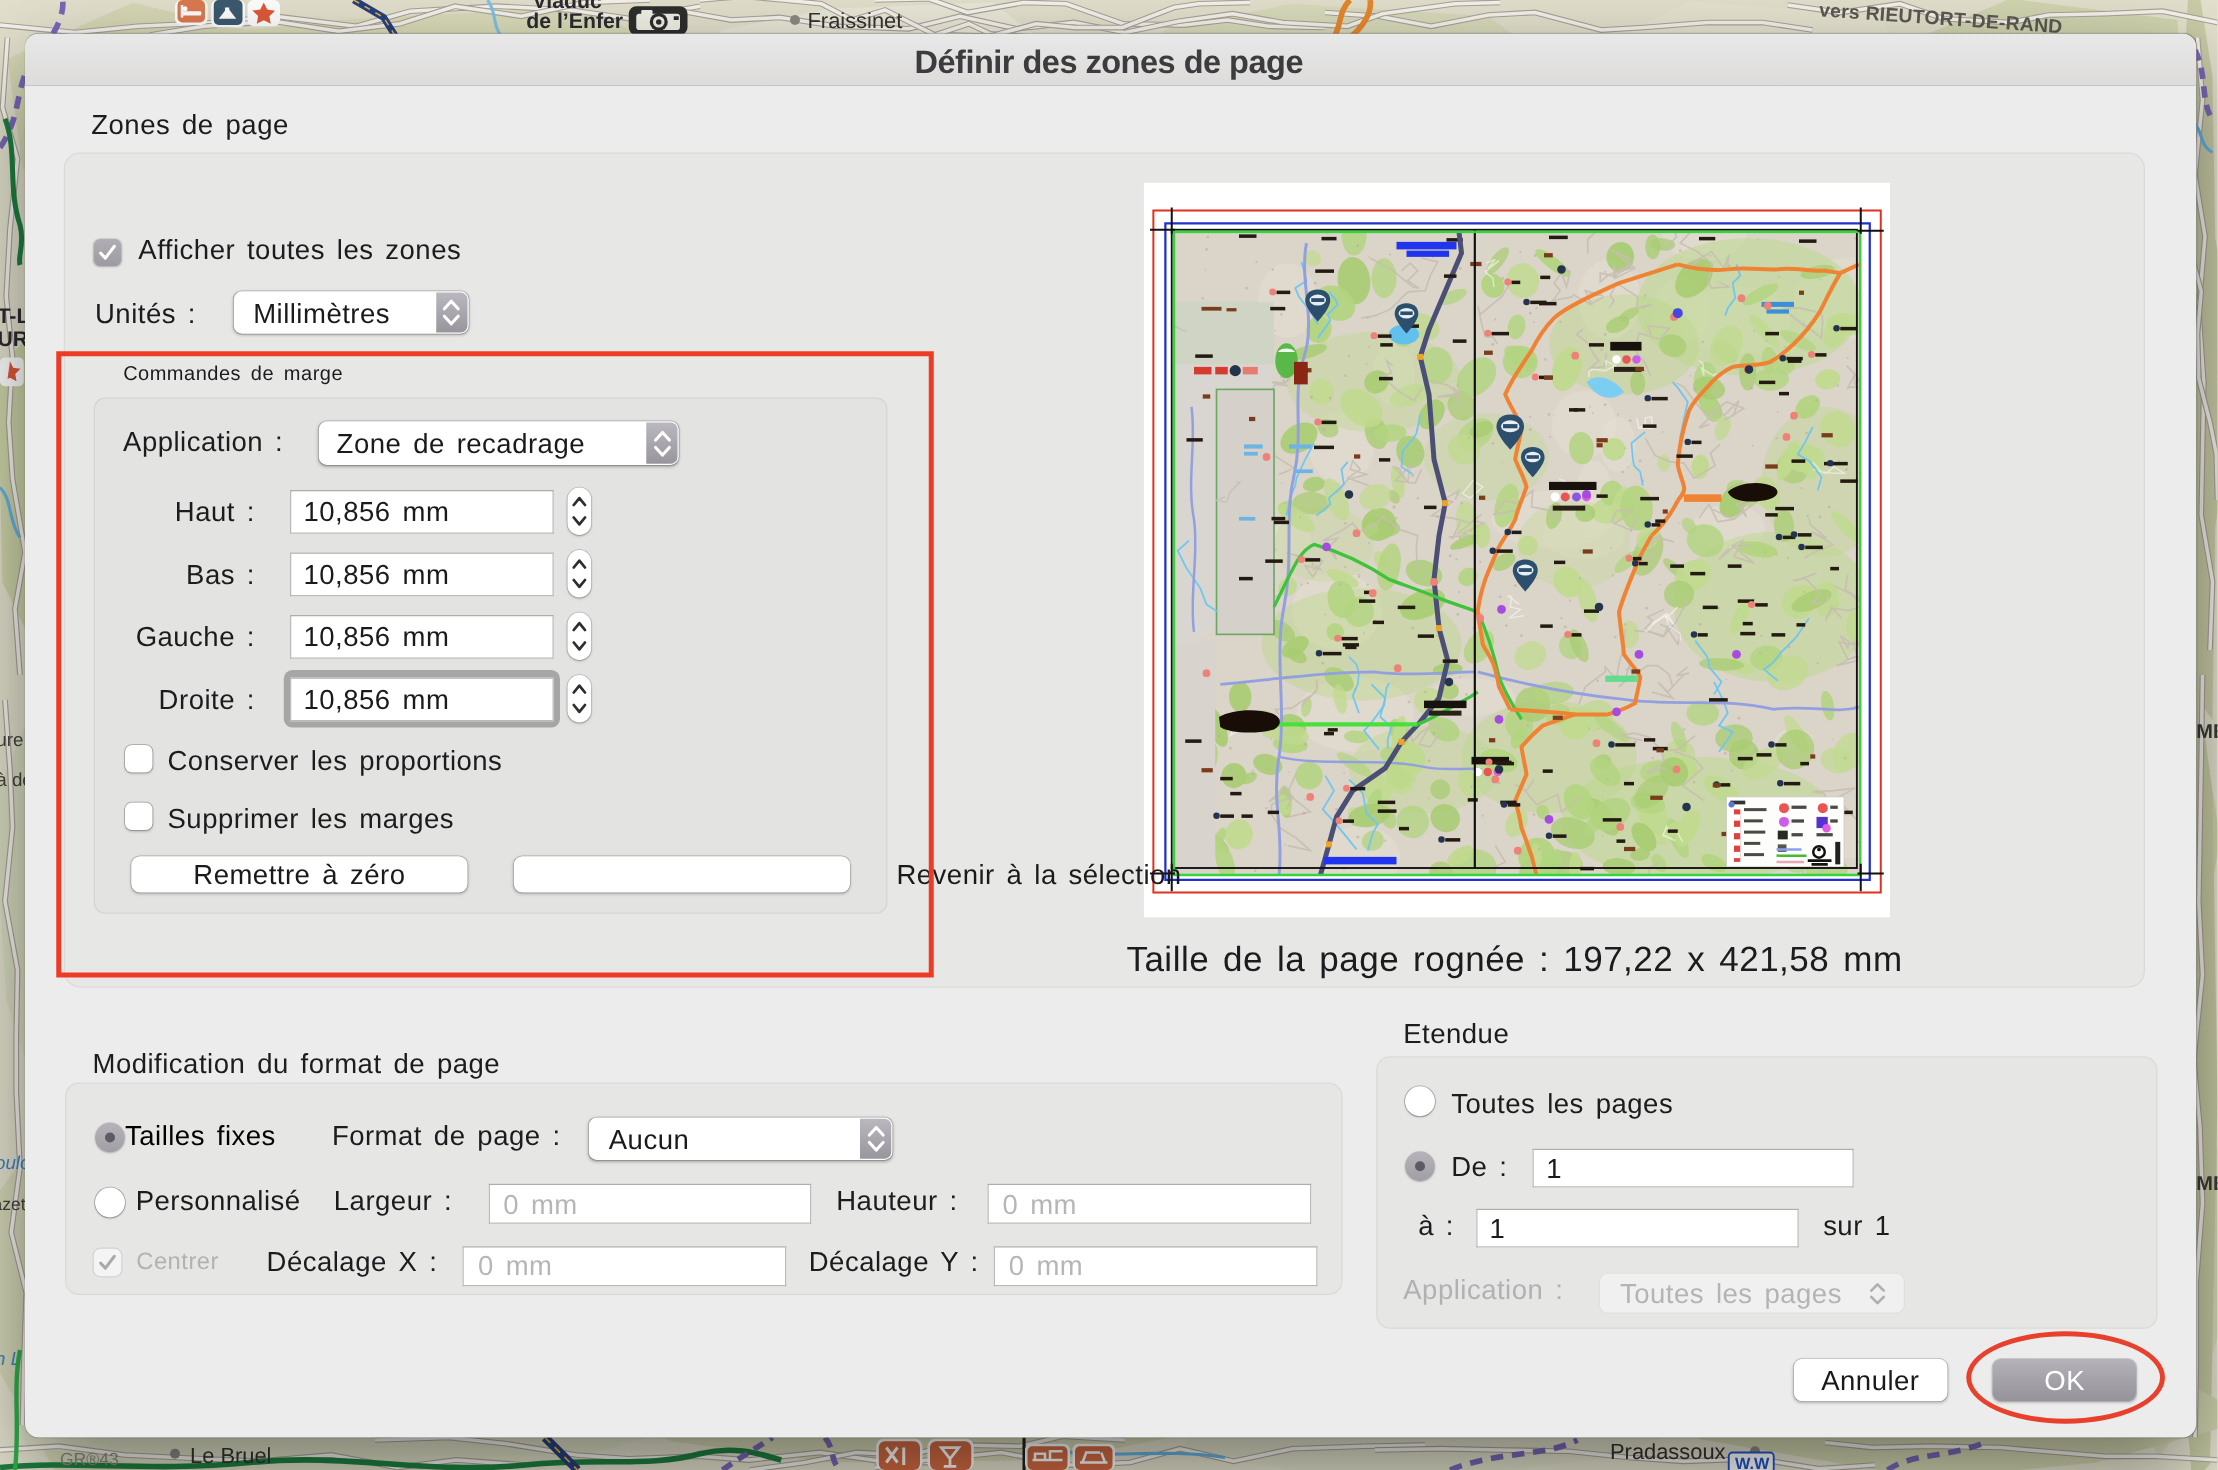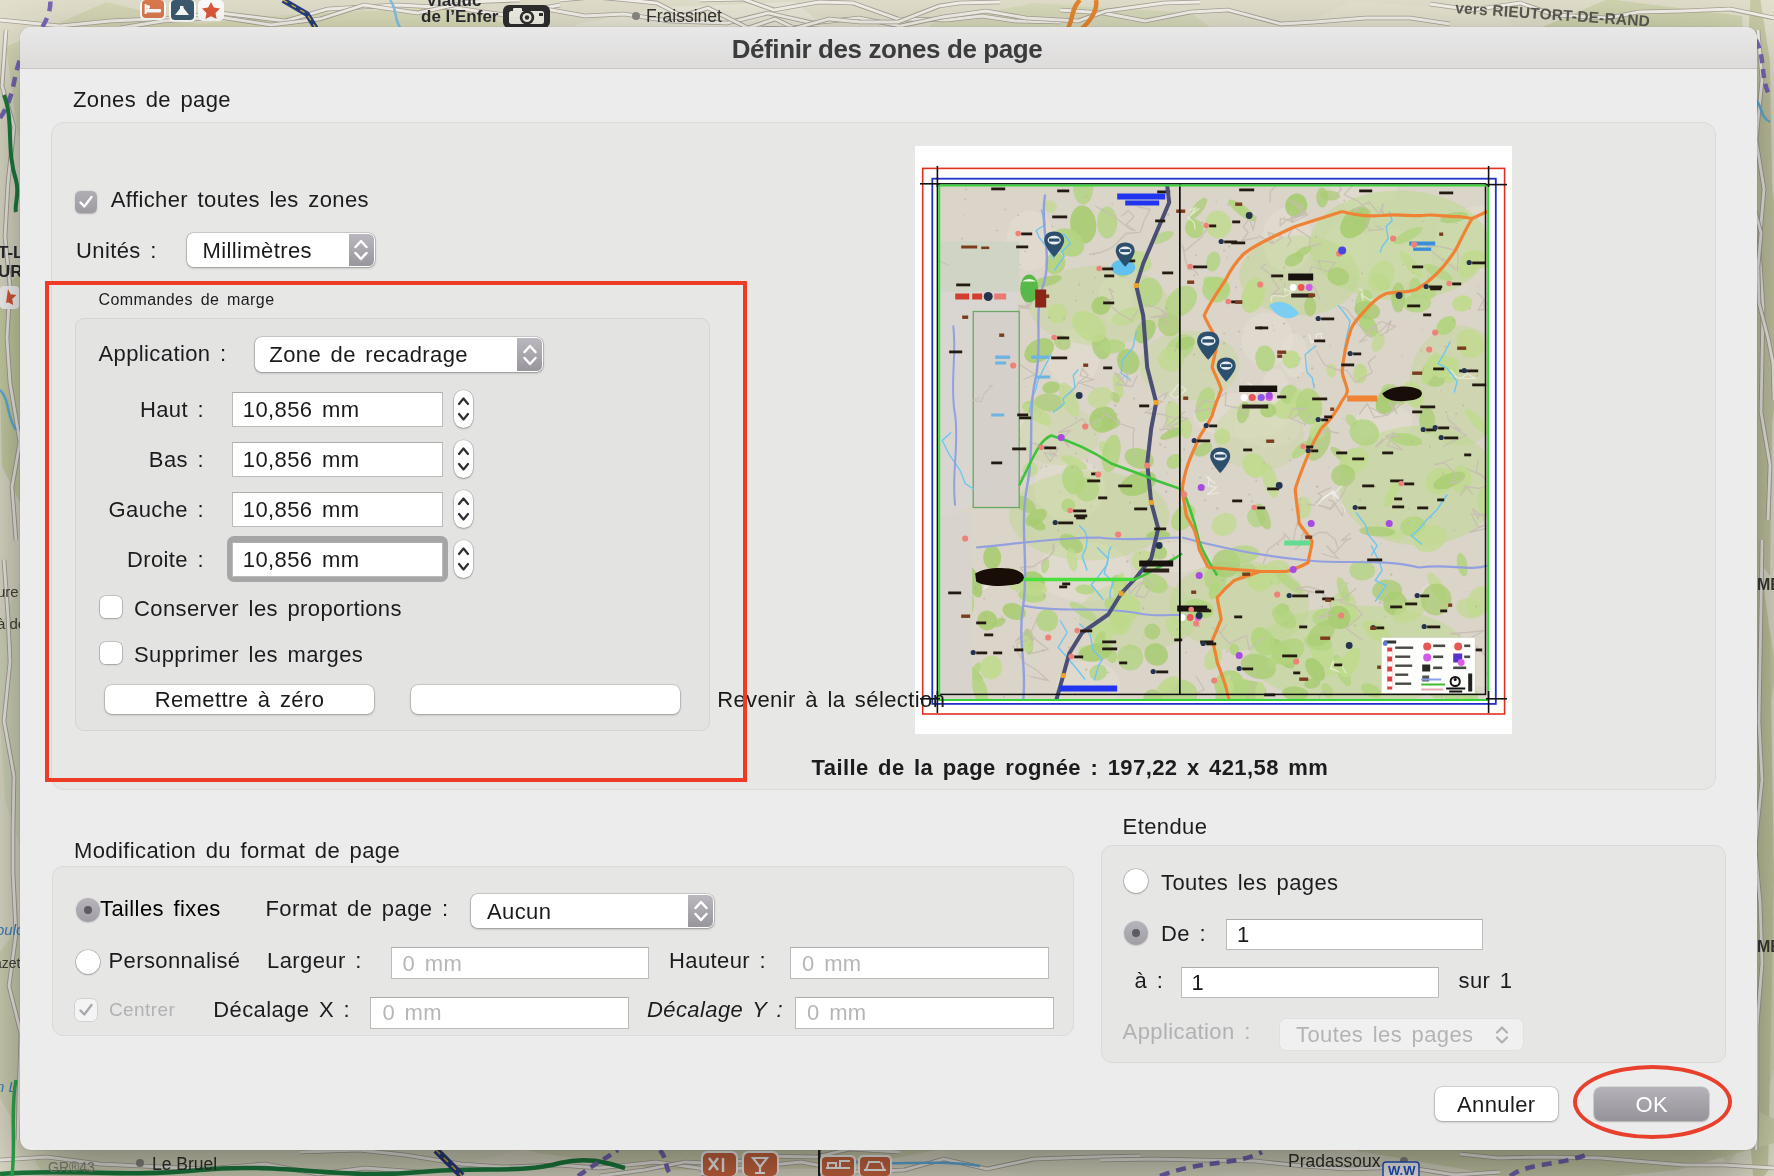--- a/index.html
+++ b/index.html
@@ -1160,21 +1160,21 @@
       <line x1="5" y1="37.8" x2="25" y2="37.8"></line>
       <line x1="22.4" y1="20" x2="22.4" y2="41"></line>
       <line x1="571" y1="38.6" x2="592" y2="38.6"></line>
       <line x1="573.6" y1="20" x2="573.6" y2="41"></line>
       <line x1="5" y1="552.8" x2="25" y2="552.8"></line>
       <line x1="22.4" y1="545" x2="22.4" y2="567"></line>
       <line x1="571" y1="552.8" x2="592" y2="552.8"></line>
       <line x1="573.6" y1="545" x2="573.6" y2="567"></line>
     </g>
   </svg>
-<div class="t" style="position:absolute;top:755.4px;font-size:22px;color:#1c1c1e;font-weight:bold;line-height:26.0px;letter-spacing:0.4px;word-spacing:3px;left:811.5999999999999px;width:800px;text-align:left;">Taille de la page rognée : 197,22 x 421,58 mm</div>
+<div class="t" style="position:absolute;top:755.4px;font-size:28px;color:#1c1c1e;font-weight:normal;line-height:26.0px;letter-spacing:0.4px;word-spacing:3px;left:811.5999999999999px;width:800px;text-align:center;">Taille de la page rognée : 197,22 x 421,58 mm</div>
 <div style="position:absolute;left:75px;top:191px;width:22px;height:22px;border-radius:5.5px;background:linear-gradient(#b0aeb4,#9d9ba1);box-shadow:0 0.5px 1.5px rgba(0,0,0,0.25);"></div>
 <svg style="position:absolute;left:75px;top:191px" width="22" height="22">
     <path d="M5.5,11.5 L9.3,15.5 L16.5,6" stroke="#fff" stroke-width="2.4" fill="none" stroke-linecap="round" stroke-linejoin="round"></path>
   </svg>
 <div class="t" style="position:absolute;top:187.2px;font-size:22px;color:#1c1c1e;font-weight:normal;line-height:26.0px;letter-spacing:0.4px;word-spacing:3px;left:110.7px;">Afficher toutes les zones</div>
 <div class="t" style="position:absolute;top:238.4px;font-size:22px;color:#1c1c1e;font-weight:normal;line-height:26.0px;letter-spacing:0.4px;word-spacing:3px;left:76px;">Unités :</div>
 <div style="position:absolute;left:186.5px;top:233.3px;width:188px;height:33.4px;background:#fff;border-radius:6.5px;box-shadow:0 0 0 0.6px rgba(0,0,0,0.22),0 1px 2.5px rgba(0,0,0,0.28);"></div>
 <div style="position:absolute;left:348.5px;top:234.3px;width:25px;height:31.4px;background:linear-gradient(#bab8be,#98969c);border-radius:0 5.5px 5.5px 0;"></div>
 <svg style="position:absolute;left:350.0px;top:237.0px" width="22" height="26">
     <path d="M5.5,10 L11,4 L16.5,10 M5.5,16 L11,22 L16.5,16" stroke="#fff" stroke-width="2.5" fill="none" stroke-linecap="round" stroke-linejoin="round"></path>
@@ -1248,21 +1248,21 @@
 <div style="position:absolute;left:790px;top:947.3px;width:258.8px;height:31.8px;background:#fff;border:1px solid #bcbbba;border-top-color:#aeadac;box-sizing:border-box;"></div>
 <div class="t" style="position:absolute;top:950.9px;font-size:22px;color:#b6b6b6;font-weight:normal;line-height:26.0px;letter-spacing:0.4px;word-spacing:3px;left:802px;">0 mm</div>
 <div style="position:absolute;left:75px;top:999px;width:22px;height:22px;border-radius:5.5px;background:#f4f4f5;box-shadow:0 0 0 1px #d2d2d5;"></div>
 <svg style="position:absolute;left:75px;top:999px" width="22" height="22">
     <path d="M5.5,11.5 L9.3,15.5 L16.5,6" stroke="#a9a8af" stroke-width="2.4" fill="none" stroke-linecap="round" stroke-linejoin="round"></path>
   </svg>
 <div class="t" style="position:absolute;top:996.9px;font-size:19px;color:#b2b2b4;font-weight:normal;line-height:26.0px;letter-spacing:0.4px;word-spacing:3px;left:109px;">Centrer</div>
 <div class="t" style="position:absolute;top:996.9px;font-size:22px;color:#1c1c1e;font-weight:normal;line-height:26.0px;letter-spacing:0.4px;word-spacing:3px;left:-250px;width:600px;text-align:right;">Décalage X :</div>
 <div style="position:absolute;left:370.4px;top:996.8px;width:258.8px;height:31.8px;background:#fff;border:1px solid #bcbbba;border-top-color:#aeadac;box-sizing:border-box;"></div>
 <div class="t" style="position:absolute;top:1000.4px;font-size:22px;color:#b6b6b6;font-weight:normal;line-height:26.0px;letter-spacing:0.4px;word-spacing:3px;left:382.4px;">0 mm</div>
-<div class="t" style="position:absolute;top:996.9px;font-size:22px;color:#1c1c1e;font-weight:normal;line-height:26.0px;letter-spacing:0.4px;word-spacing:3px;left:647px;font-style:italic;">Décalage Y :</div>
+<div class="t" style="position:absolute;top:996.9px;font-size:22px;color:#1c1c1e;font-weight:normal;line-height:26.0px;letter-spacing:0.4px;word-spacing:3px;left:647px;">Décalage Y :</div>
 <div style="position:absolute;left:795px;top:996.8px;width:259px;height:31.8px;background:#fff;border:1px solid #bcbbba;border-top-color:#aeadac;box-sizing:border-box;"></div>
 <div class="t" style="position:absolute;top:1000.4px;font-size:22px;color:#b6b6b6;font-weight:normal;line-height:26.0px;letter-spacing:0.4px;word-spacing:3px;left:807px;">0 mm</div>
 <div class="t" style="position:absolute;top:814.4px;font-size:22px;color:#1c1c1e;font-weight:normal;line-height:26.0px;letter-spacing:0.4px;word-spacing:3px;left:1122.6px;">Etendue</div>
 <div style="position:absolute;left:1101px;top:845px;width:625px;height:218px;background:#e6e6e5;border:1px solid #dbdad9;border-radius:11px;box-sizing:border-box;"></div>
 <div style="position:absolute;left:1124px;top:869px;width:24px;height:24px;border-radius:50%;background:#fff;box-shadow:0 0 0 0.6px rgba(0,0,0,0.28),0 1px 2px rgba(0,0,0,0.18);"></div>
 <div class="t" style="position:absolute;top:870.4px;font-size:22px;color:#1c1c1e;font-weight:normal;line-height:26.0px;letter-spacing:0.4px;word-spacing:3px;left:1161px;">Toutes les pages</div>
 <div style="position:absolute;left:1124px;top:921px;width:24px;height:24px;border-radius:50%;background:linear-gradient(#b6b4ba,#a19fa5);box-shadow:0 0.5px 1.5px rgba(0,0,0,0.25);"></div>
 <div style="position:absolute;left:1132px;top:929px;width:8px;height:8px;border-radius:50%;background:#5c5a62;"></div>
 <div class="t" style="position:absolute;top:920.9px;font-size:22px;color:#1c1c1e;font-weight:normal;line-height:26.0px;letter-spacing:0.4px;word-spacing:3px;left:1161px;">De :</div>
 <div style="position:absolute;left:1226px;top:919px;width:257px;height:31px;background:#fff;border:1px solid #bcbbba;border-top-color:#aeadac;box-sizing:border-box;"></div>

